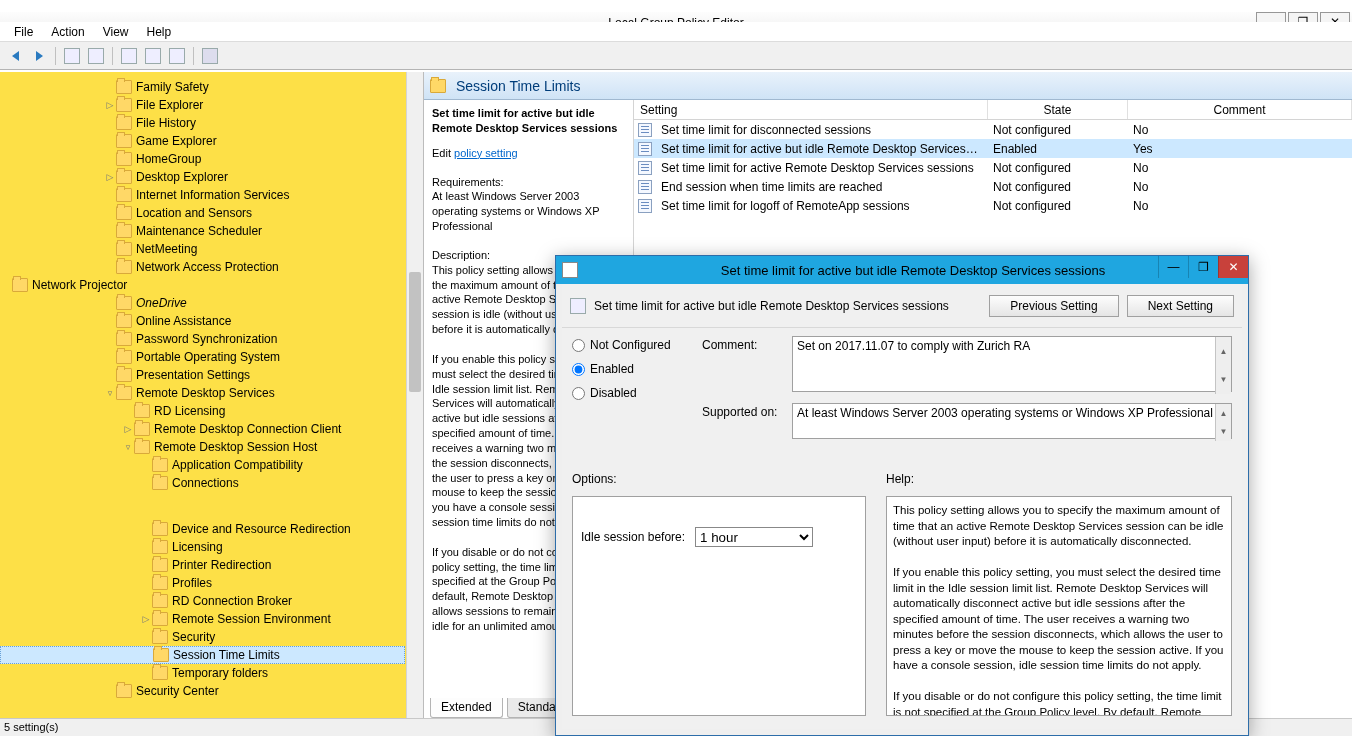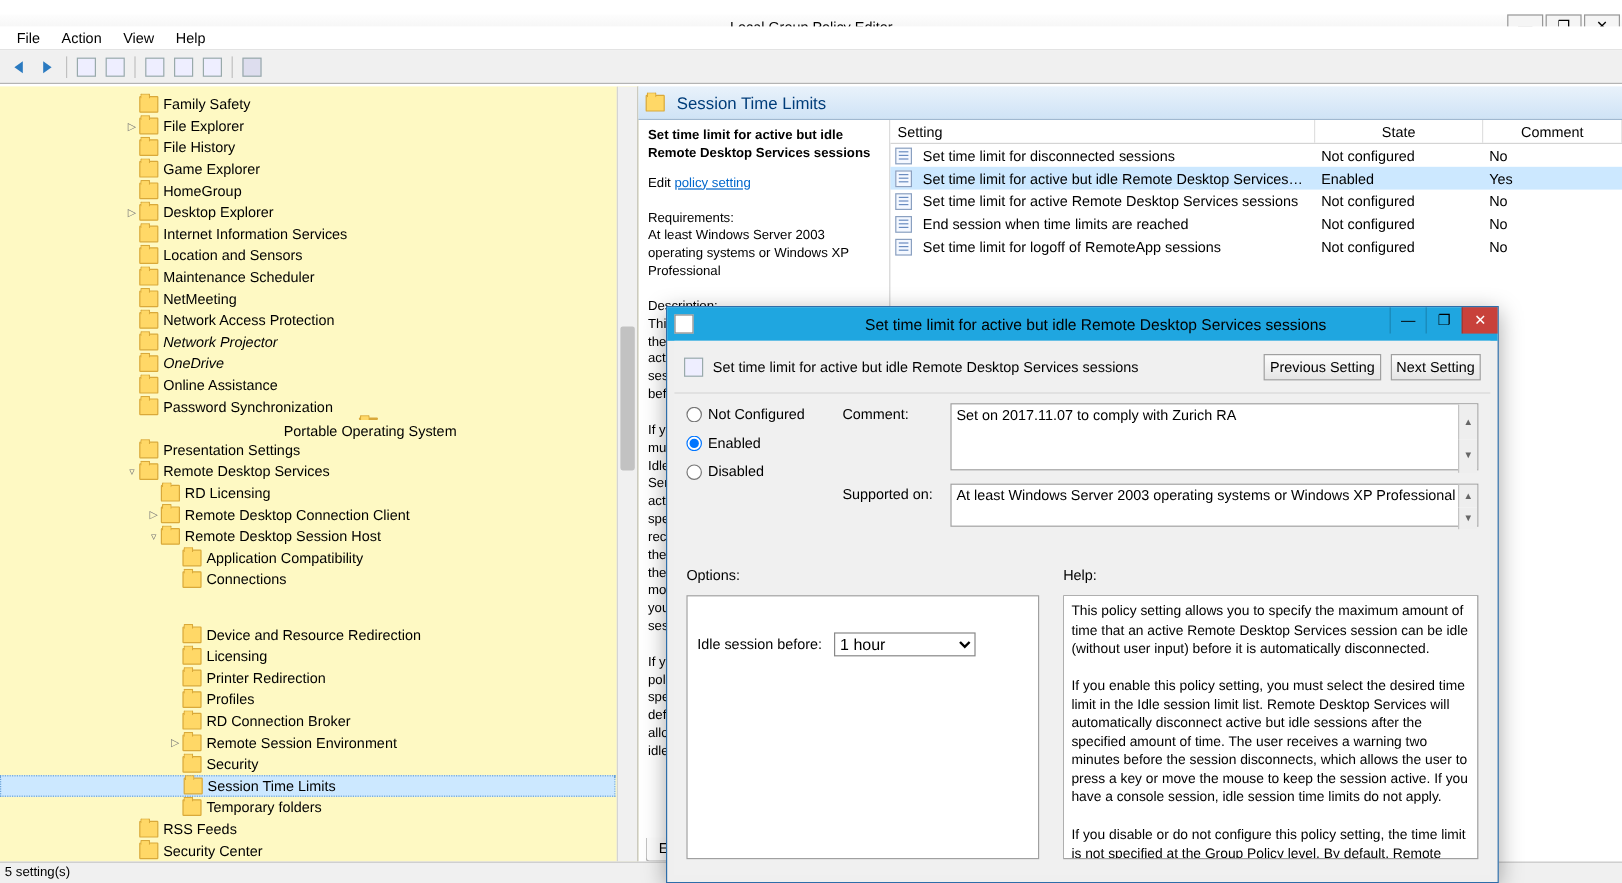--- a/index.html
+++ b/index.html
@@ -16,21 +16,21 @@
 .menubar { position: absolute; left: 0; top: 22px; right: 0; height: 20px; background: #fff; border-bottom: 1px solid #dcdcdc; display: flex; align-items: center; padding-left: 5px; }
 .menubar .mi { padding: 0 9px; line-height: 20px; }
 
 
 .toolbar { position: absolute; left: 0; top: 42px; right: 0; height: 28px; background: #f0f0f0; border-bottom: 1px solid #b4b4b4; display: flex; align-items: center; padding-left: 4px; gap: 2px; }
 .tbtn { width: 22px; height: 20px; display:flex; align-items:center; justify-content:center; border:1px solid transparent; }
 .tsep { width:1px; height:18px; background:#c0c0c0; margin:0 3px; }
 
 
 .main { position:absolute; left:0; top:72px; right:0; bottom:18px; display:flex; }
-.treepane { width:532px; border-right:1px solid #bcbcbc; position:relative; overflow:hidden; background:#fef9c3; }
+.treepane { width:424px; border-right:1px solid #bcbcbc; position:relative; overflow:hidden; background:#fde047; }
 .tree { position:absolute; left:0; top:0; right:18px; bottom:0; overflow:auto; padding-top:6px; }
 .tree-row { height:18px; line-height:18px; white-space:nowrap; display:flex; align-items:center; }
 .tree-row.sel { background:#cce8ff; border:1px dotted #66a0d8; }
 .expander { width:12px; display:inline-block; text-align:center; color:#777; font-size:9px; }
 .folder { width:16px; height:14px; background:#ffd867; border:1px solid #d9a93a; margin-right:4px; display:inline-block; border-radius:1px; position:relative; }
 .folder::before { content:""; position:absolute; top:-3px; left:0; width:6px; height:3px; background:#ffd867; border:1px solid #d9a93a; border-bottom:none; border-radius:1px 1px 0 0; }
 .tree-vscroll { position:absolute; right:0; top:0; width:17px; bottom:0; background:#f0f0f0; border-left:1px solid #d4d4d4; }
 .tree-vscroll .thumb { position:absolute; left:2px; right:2px; top:200px; height:120px; background:#c2c2c2; border-radius:2px; }
 
 
@@ -59,21 +59,21 @@
 .dialog { position:absolute; left:555px; top:255px; width:694px; height:481px; box-shadow:0 4px 18px rgba(0,0,0,.35); background:#efefef; border:1px solid #2d6da9; }
 .dlg-title { height:28px; background:#1fa6e0; color:#000; display:flex; align-items:center; position:relative; }
 .dlg-title .t { flex:1; text-align:center; font-size:13px; }
 .dlg-title .dlgbtns { position:absolute; right:0; top:0; display:flex; }
 .dlg-title .dlgbtn { width:30px; height:22px; display:flex; align-items:center; justify-content:center; border-left:1px solid rgba(0,0,0,.2); }
 .dlg-title .dlgbtn.close { background:#c8413b; color:#fff; }
 .dlg-title .icon-sm { width:16px; height:16px; margin-left:6px; background:#fff; border:1px solid #888; }
 .dlg-body { position:absolute; top:28px; left:6px; right:6px; bottom:6px; background:#f0f0f0; }
 
 .dlg-subhdr { height:44px; display:flex; align-items:center; padding:0 8px; gap:8px; border-bottom:1px solid #d8d8d8; }
-.dlg-subhdr .btn { height:22px; border:1px solid #a0a0a0; background:linear-gradient(#fdfdfd,#e5e5e5); padding:0 4px; line-height:20px; }
+.dlg-subhdr .btn { height:22px; border:1px solid #a0a0a0; background:linear-gradient(#fdfdfd,#e5e5e5); padding:0 20px; line-height:20px; }
 
 .dlg-content { padding:8px 10px; }
 .dlg-row { display:flex; align-items:flex-start; margin-bottom:4px; }
 .radiocol { width:130px; display:flex; flex-direction:column; gap:10px; padding-top:2px; }
 .radiocol label { display:flex; align-items:center; gap:5px; }
 .fieldlbl { width:90px; padding-top:2px; }
 .txtarea-wrap { position:relative; flex:1; }
 .txtarea { width:100%; height:56px; border:1px solid #a0a0a0; background:#fff; padding:2px 18px 2px 4px; font-size:12px; resize:none; }
 .spin { position:absolute; right:1px; top:1px; bottom:1px; width:16px; display:flex; flex-direction:column; }
 .spin div { flex:1; background:#eee; border-left:1px solid #c4c4c4; display:flex; align-items:center; justify-content:center; font-size:8px; color:#666; }
@@ -198,41 +198,41 @@
         <div class="tree-row" style="padding-left: 104px;">
           <span class="expander"></span>
           <span class="folder"></span>
           <span>NetMeeting</span>
         </div>
         <div class="tree-row" style="padding-left: 104px;">
           <span class="expander"></span>
           <span class="folder"></span>
           <span>Network Access Protection</span>
         </div>
+        <div class="tree-row" style="">
+          <span class="expander"></span>
+          <span class="folder"></span>
+          <span>Network Projector</span>
+        </div>
         <div class="tree-row" style="padding-left: 104px; font-style: italic;">
           <span class="expander"></span>
           <span class="folder"></span>
-          <span>Network Projector</span>
-        </div>
-        <div class="tree-row" style="padding-left: 104px; font-style: italic;">
-          <span class="expander"></span>
-          <span class="folder"></span>
           <span>OneDrive</span>
         </div>
         <div class="tree-row" style="padding-left: 104px;">
           <span class="expander"></span>
           <span class="folder"></span>
           <span>Online Assistance</span>
         </div>
         <div class="tree-row" style="padding-left: 104px;">
           <span class="expander"></span>
           <span class="folder"></span>
           <span>Password Synchronization</span>
         </div>
-        <div class="tree-row" style="padding-left: 104px; flex-direction: column;">
+        <div class="tree-row" style="padding-left: 104px;">
           <span class="expander"></span>
           <span class="folder"></span>
           <span>Portable Operating System</span>
         </div>
         <div class="tree-row" style="padding-left: 104px;">
           <span class="expander"></span>
           <span class="folder"></span>
           <span>Presentation Settings</span>
         </div>
         <div class="tree-row" style="padding-left: 104px;">
@@ -302,25 +302,20 @@
         </div>
         <div class="tree-row sel" style="padding-left: 140px;">
           <span class="expander"></span>
           <span class="folder"></span>
           <span>Session Time Limits</span>
         </div>
         <div class="tree-row" style="padding-left: 140px;">
           <span class="expander"></span>
           <span class="folder"></span>
           <span>Temporary folders</span>
-        </div>
-        <div class="tree-row" style="padding-left: 104px;">
-          <span class="expander"></span>
-          <span class="folder"></span>
-          <span>RSS Feeds</span>
         </div>
         <div class="tree-row" style="padding-left: 104px;">
           <span class="expander"></span>
           <span class="folder"></span>
           <span>Security Center</span>
         </div>
       </div>
     <div class="tree-vscroll">
         <div class="thumb"></div>
       </div>

